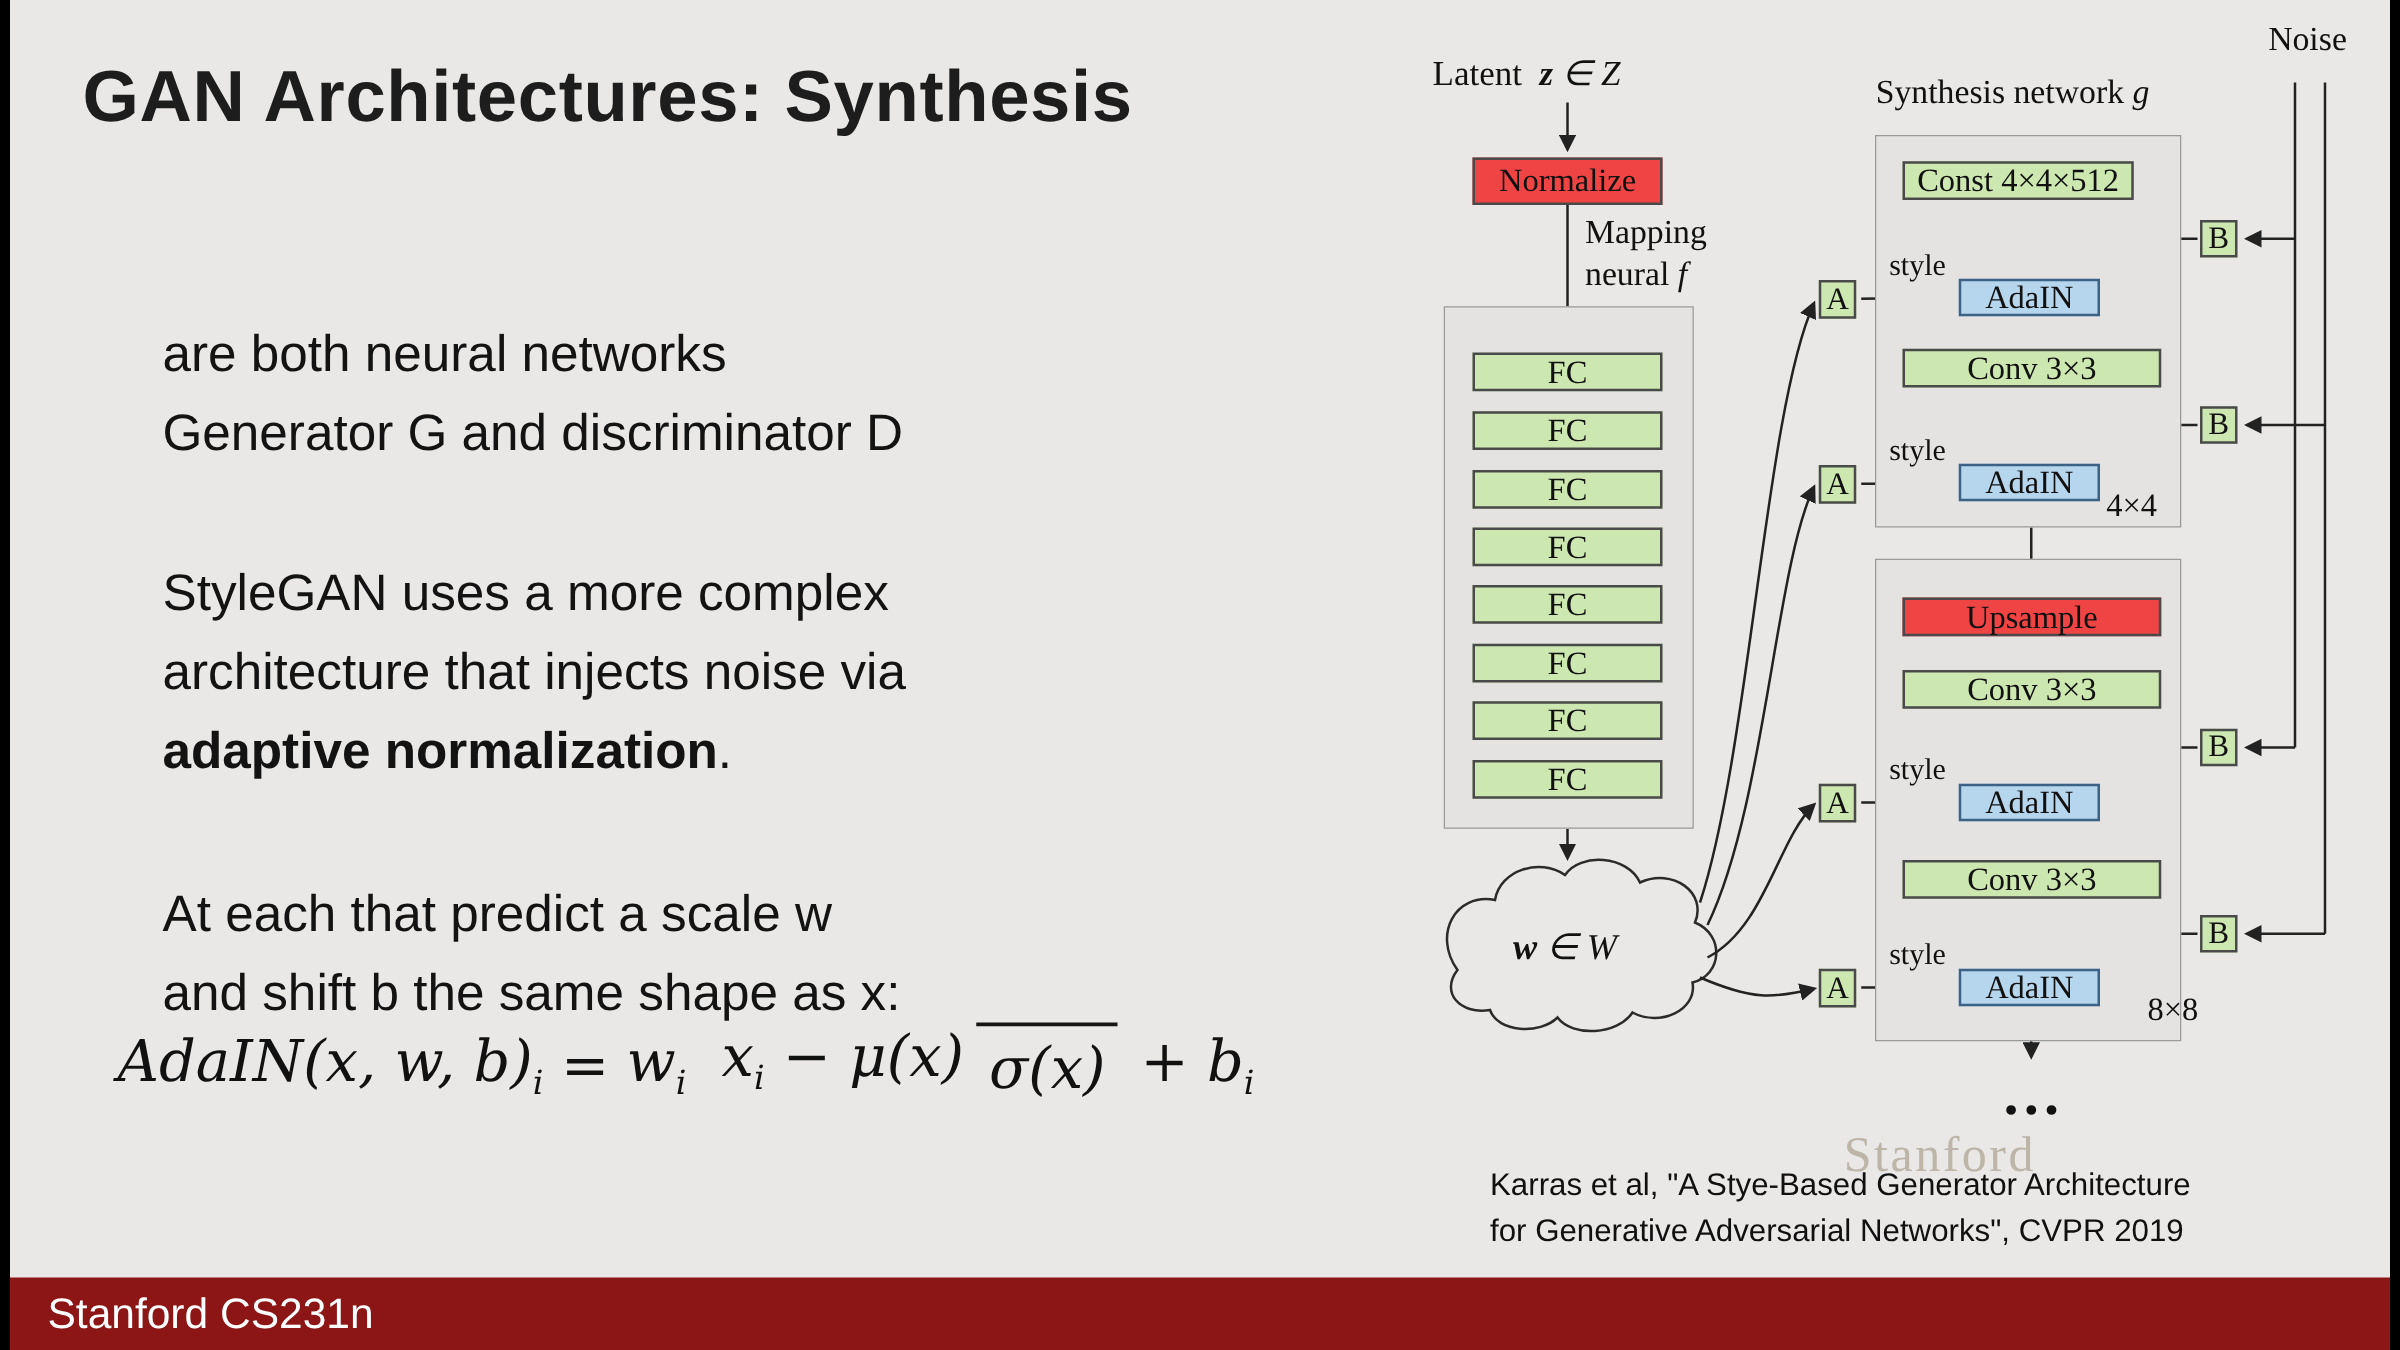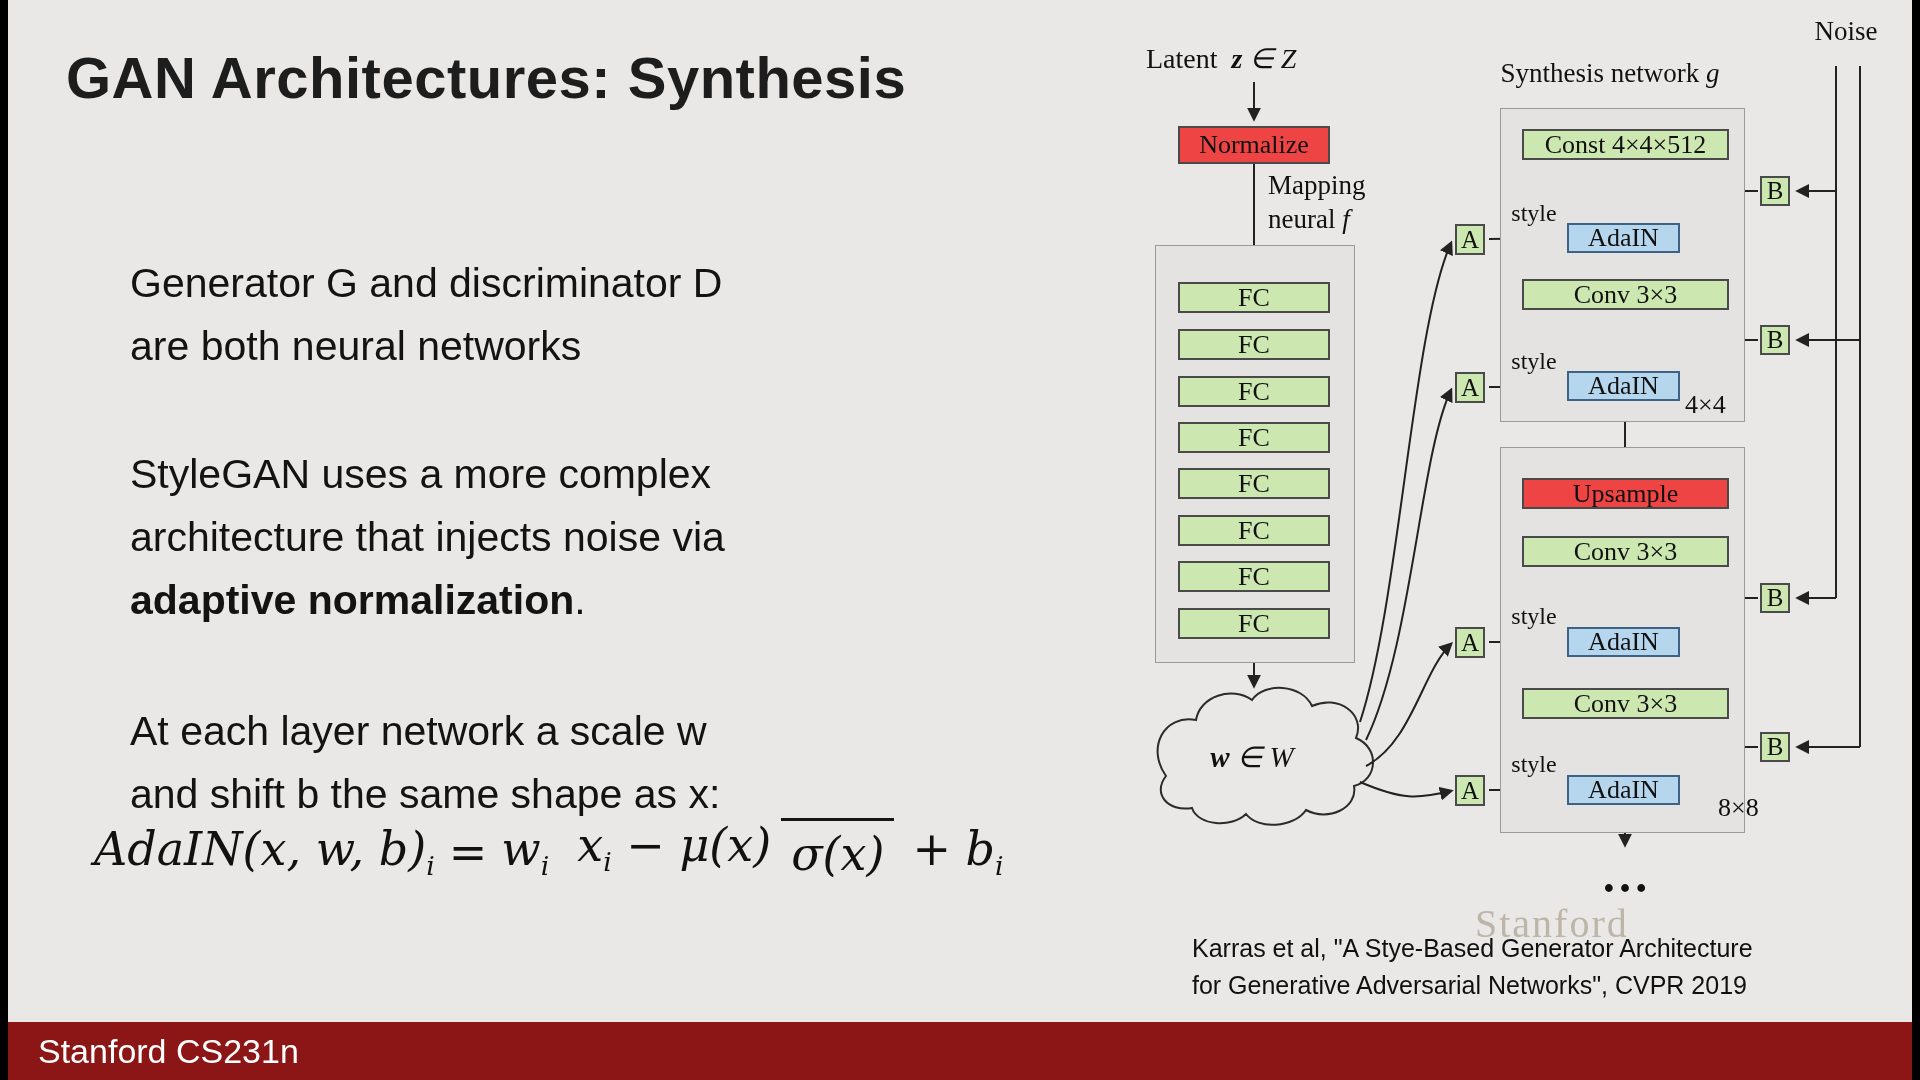--- a/index.html
+++ b/index.html
@@ -63,32 +63,32 @@
   .footer span{color:#ffffff;font-size:34px;}
 </style>
 </head>
 <body>
 
 <div>
 
   <div class="page-title">GAN Architectures: Synthesis</div>
 
   <div class="para" style="top:252px;">
+    <div>are both neural networks</div>
     <div>Generator G and discriminator D</div>
-    <div>are both neural networks</div>
   </div>
 
   <div class="para" style="top:443px;">
     <div>StyleGAN uses a more complex</div>
     <div>architecture that injects noise via</div>
     <div><span class="bold">adaptive normalization</span><span>.</span></div>
   </div>
 
   <div class="para" style="top:700px;">
-    <div>At each layer network a scale w</div>
+    <div>At each that predict a scale w</div>
     <div>and shift b the same shape as x:</div>
   </div>
 
   <div class="formula">
     <span><span>AdaIN(x, w, b)</span><sub>i</sub></span>
     <span>=</span>
     <span><span>w</span><sub>i</sub></span>
     <span class="frac">
       <span class="num"><span>x</span><sub>i</sub><span> − μ(x)</span></span>
       <span class="den">σ(x)</span>
@@ -189,21 +189,21 @@
   <div class="dg-box green" style="left:1178px;top:515px;width:152px;height:31px;">FC</div>
   <div class="dg-box green" style="left:1178px;top:561px;width:152px;height:31px;">FC</div>
   <div class="dg-box green" style="left:1178px;top:608px;width:152px;height:31px;">FC</div>
 
   <div class="dg-label" style="left:1182px;top:740px;width:140px;text-align:center;font-size:29px;">
     <span class="bvar">w</span>
     <span class="var">∈ W</span>
   </div>
 
   <div class="dg-box container" style="left:1500px;top:108px;width:245px;height:314px;"></div>
-  <div class="dg-box green" style="left:1522px;top:129px;width:207px;height:31px;">Const 4×4×512</div>
+  <div class="dg-box green" style="left:1522px;top:129px;width:185px;height:31px;">Const 4×4×512</div>
   <div class="dg-box blue" style="left:1567px;top:223px;width:113px;height:30px;">AdaIN</div>
   <div class="dg-box green" style="left:1522px;top:279px;width:207px;height:31px;">Conv 3×3</div>
   <div class="dg-box blue" style="left:1567px;top:371px;width:113px;height:30px;">AdaIN</div>
   <div class="dg-label" style="left:1685px;top:390px;font-size:26px;">4×4</div>
 
   <div class="dg-box container" style="left:1500px;top:447px;width:245px;height:386px;"></div>
   <div class="dg-box graybox" style="left:1522px;top:478px;width:207px;height:31px;">Upsample</div>
   <div class="dg-box green" style="left:1522px;top:536px;width:207px;height:31px;">Conv 3×3</div>
   <div class="dg-box blue" style="left:1567px;top:627px;width:113px;height:30px;">AdaIN</div>
   <div class="dg-box green" style="left:1522px;top:688px;width:207px;height:31px;">Conv 3×3</div>

